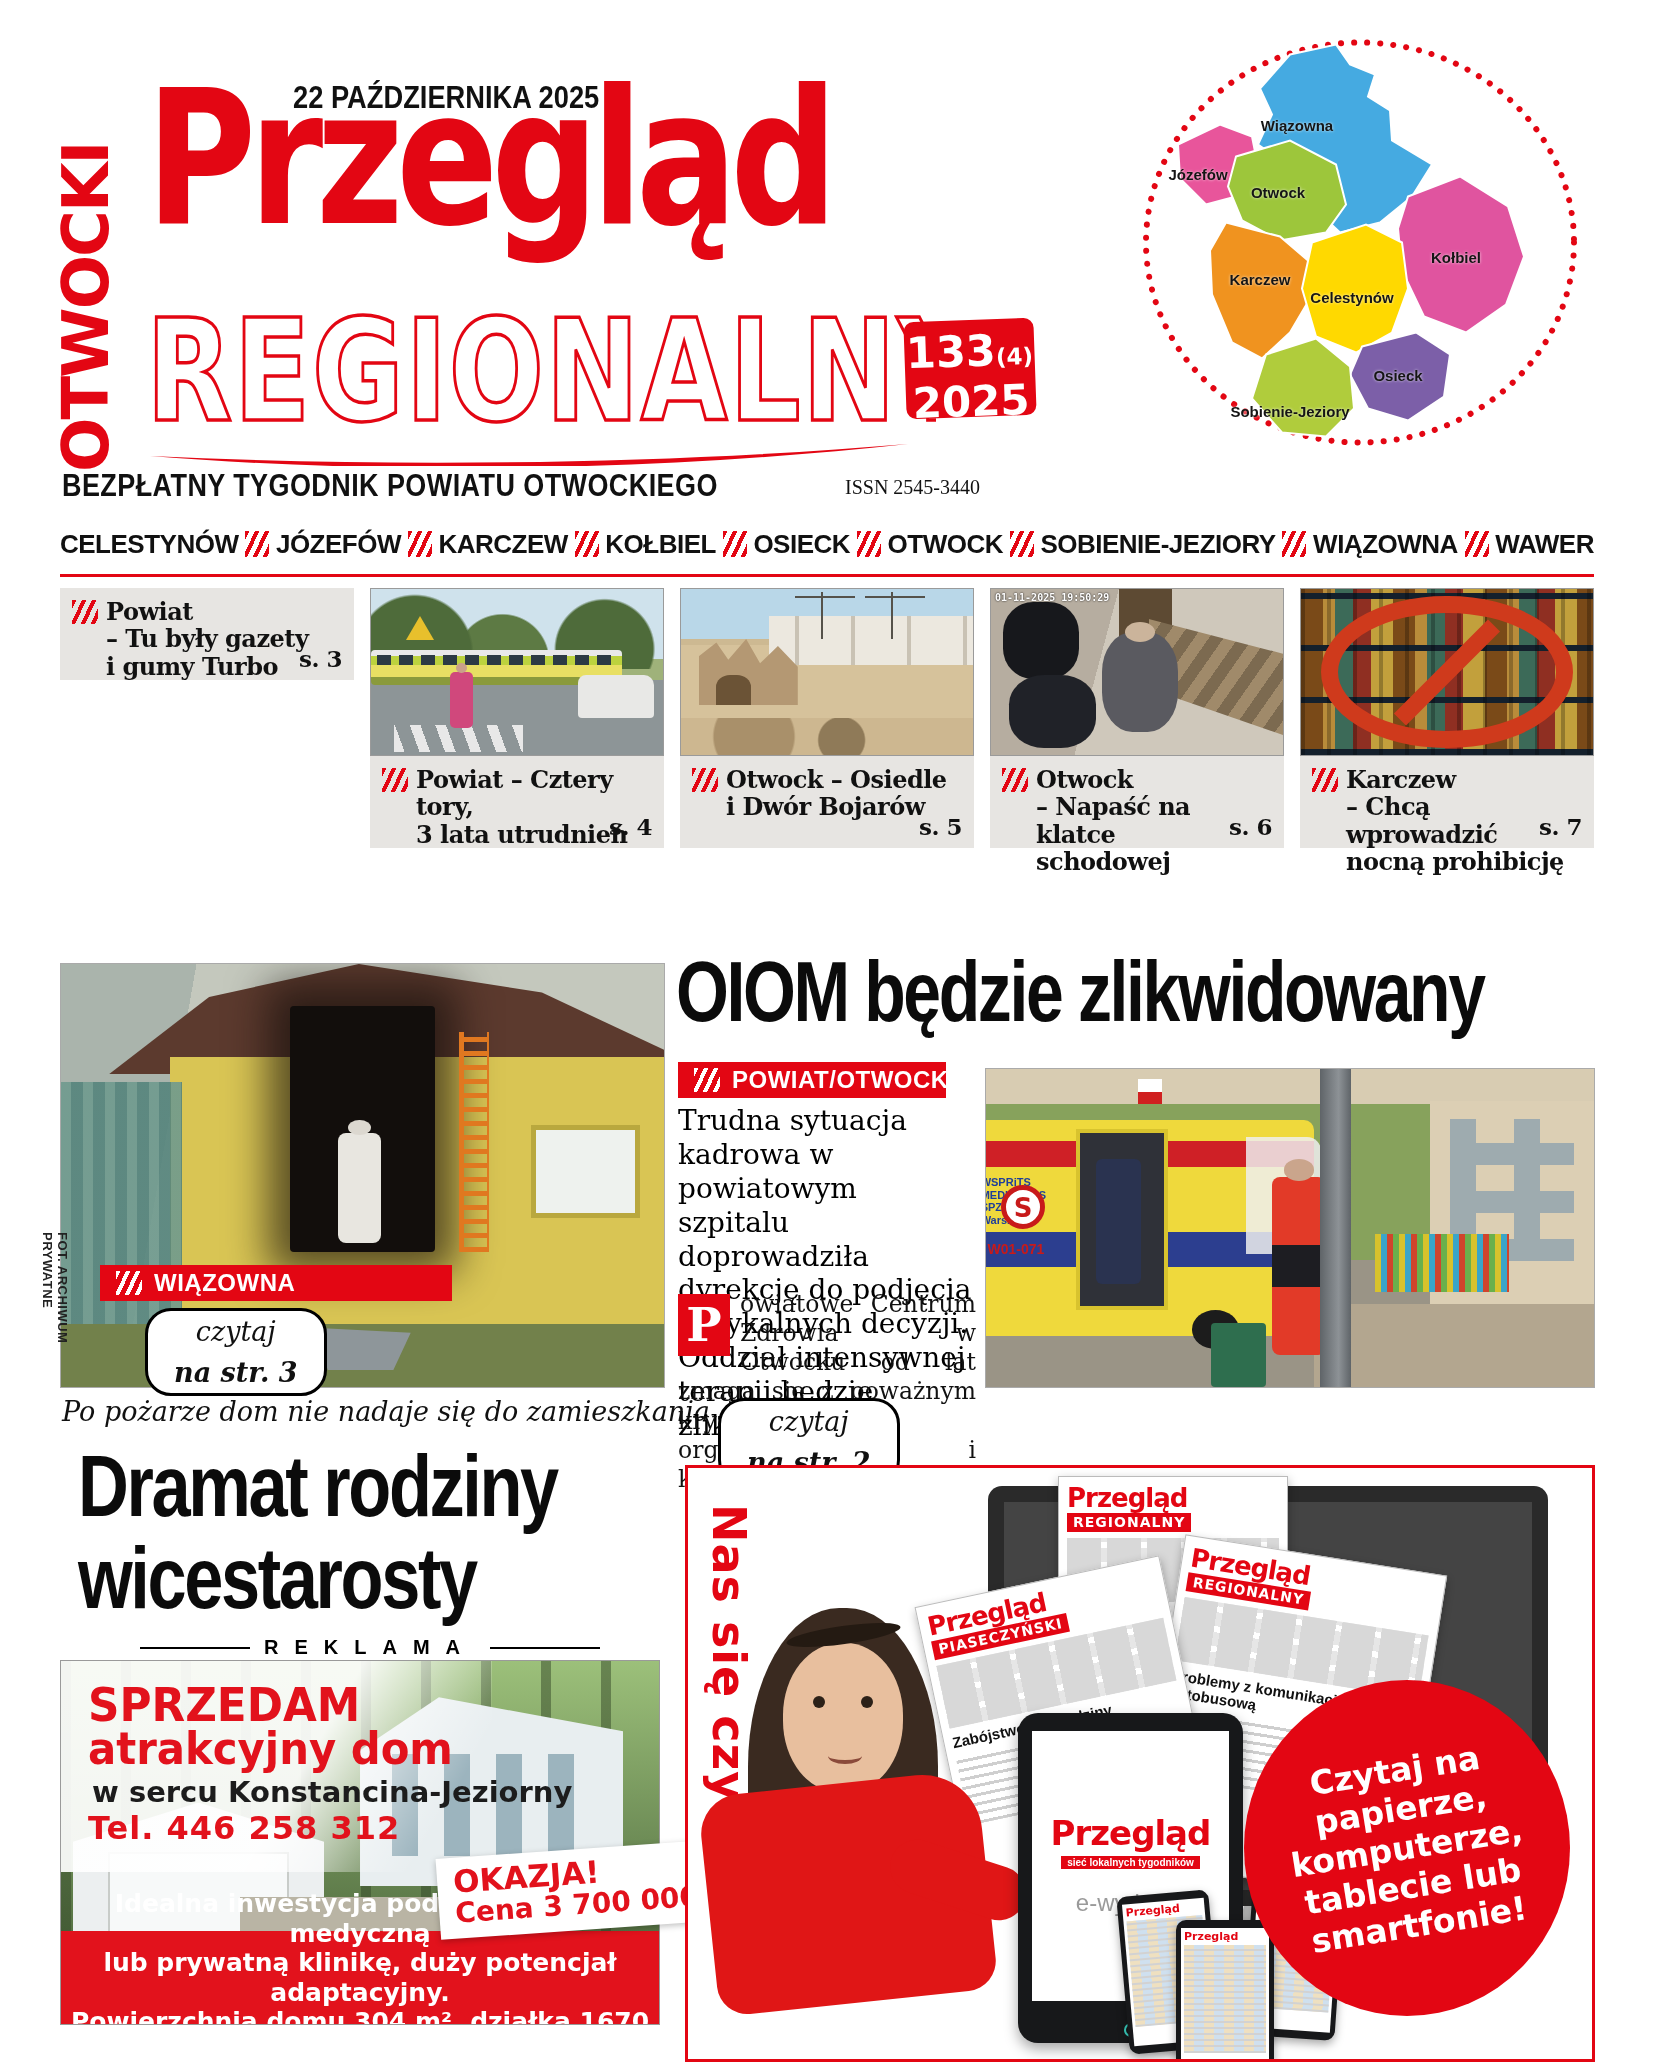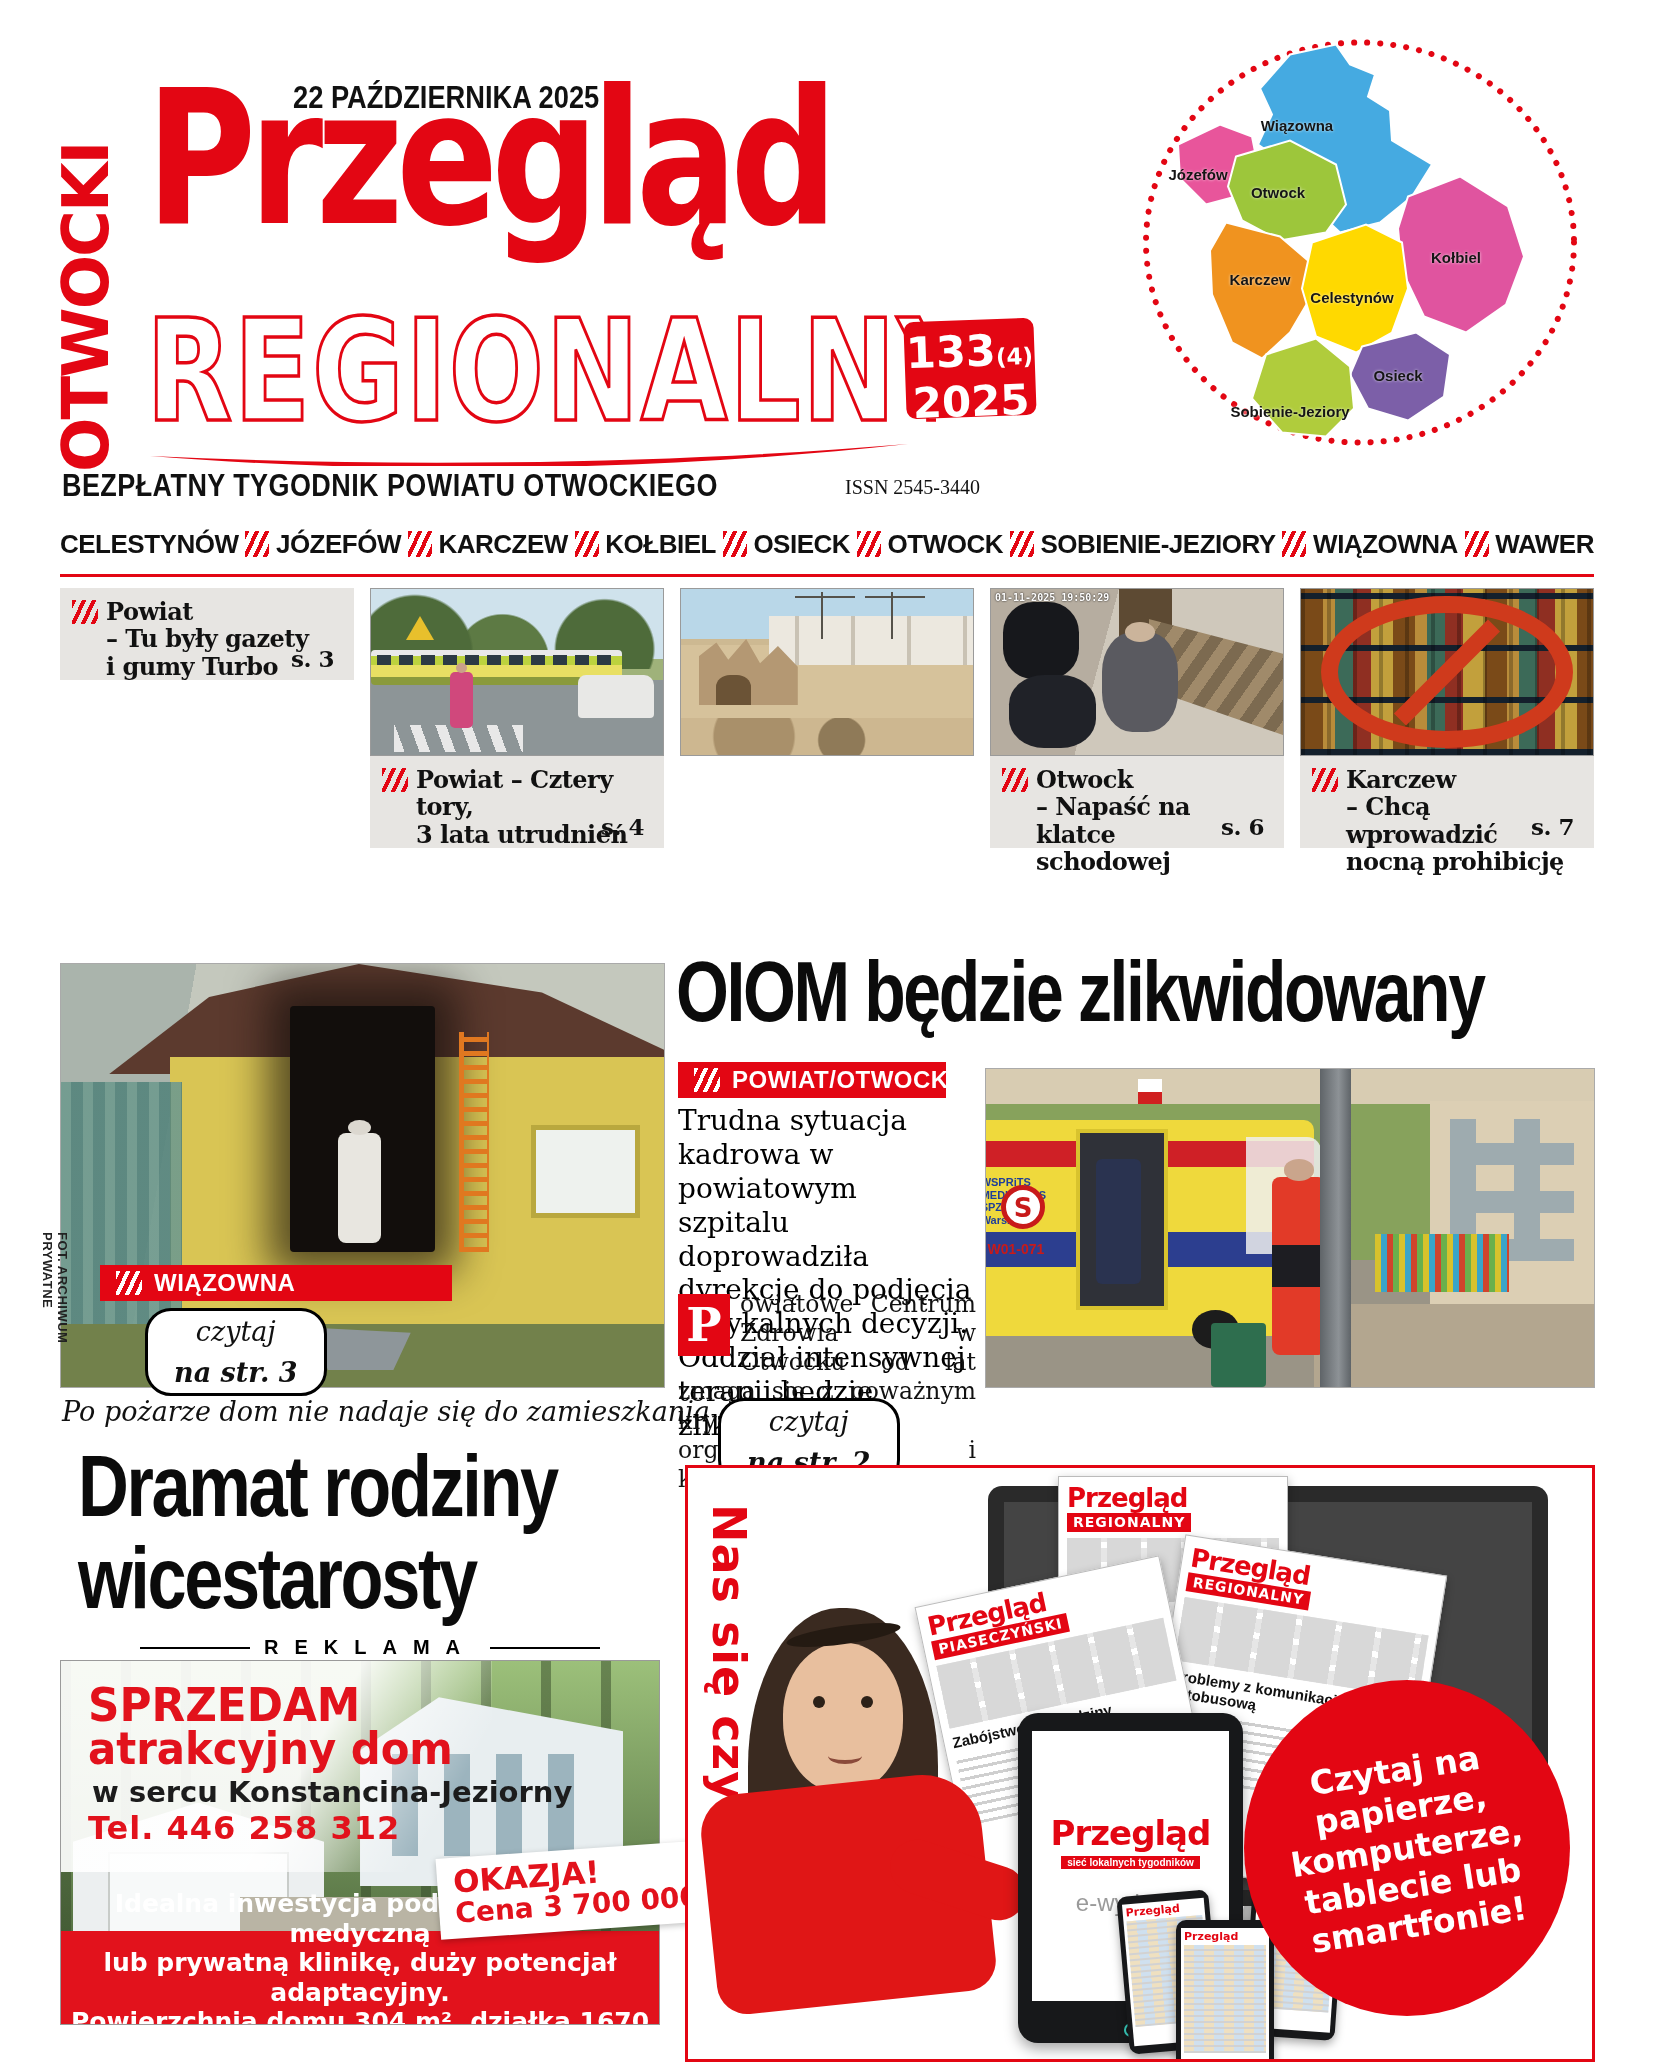--- a/index.html
+++ b/index.html
@@ -72,21 +72,21 @@
   
   .teasers{left:60px;top:588px;width:1534px;display:grid;
     grid-template-columns:repeat(5,1fr);column-gap:16px;}
   .t-photo{position:relative;height:168px;overflow:hidden;border:1px solid #9a9a9a;}
   .t-cap{
     position:relative;height:92px;background:var(--cap-gray);
     padding:10px 12px 8px 46px;font:700 24px/1.14 "DejaVu Serif",serif;letter-spacing:-0.5px;
   }
   .t-cap .slashes{position:absolute;left:12px;top:12px;width:26px;height:24px;}
   .t-cap .line{display:block;}
-  .t-page{position:absolute;right:20px;bottom:8px;font:700 23px "DejaVu Serif",serif;margin-left:44px;}
+  .t-page{position:absolute;right:12px;bottom:8px;font:700 23px "DejaVu Serif",serif;margin-left:44px;}
 
   
   .ph-kiosk{background:linear-gradient(#a9bd85,#69854f);}
   .ph-kiosk .trees{position:absolute;inset:0;background:repeating-linear-gradient(90deg,rgba(60,70,40,.35) 0 6px,transparent 6px 34px);}
   .ph-kiosk .hut{position:absolute;left:10%;top:8%;width:64%;height:88%;background:#cfd2cc;}
   .ph-kiosk .roof{position:absolute;left:4%;top:0;width:76%;height:12%;background:#4c4238;clip-path:polygon(0 100%,6% 0,94% 0,100% 100%);}
   .ph-kiosk .sign{position:absolute;left:10%;top:12%;width:64%;height:11%;background:#f2c51d;color:#111;
       font:900 13px/1.4 "Liberation Sans",sans-serif;text-align:center;letter-spacing:2px;}
   .ph-kiosk .graffiti{position:absolute;left:10%;top:23%;width:46%;height:73%;
       background:
@@ -440,20 +440,26 @@
 
     <div>
       <div class="t-photo ph-constr">
         <div class="blocks"></div>
           <div class="ruin"></div>
           <div class="arch"></div>
         <div class="crane1"></div>
           <div class="crane2"></div>
           <div class="rubble"></div>
       </div>
+      <div class="t-cap">
+        <span class="slashes"></span>
+        <span class="line">Otwock – Osiedle</span>
+        <span class="line">i Dwór Bojarów</span>
+        <span class="t-page">s. 5</span>
+      </div>
     </div>
 
     <div>
       <div class="t-photo ph-cctv">
         <div class="door"></div>
           <div class="stairs"></div>
         <div class="fig1"></div>
           <div class="fig2"></div>
           <div class="fig3"></div>
         <div class="stamp">01-11-2025 19:50:29</div>

